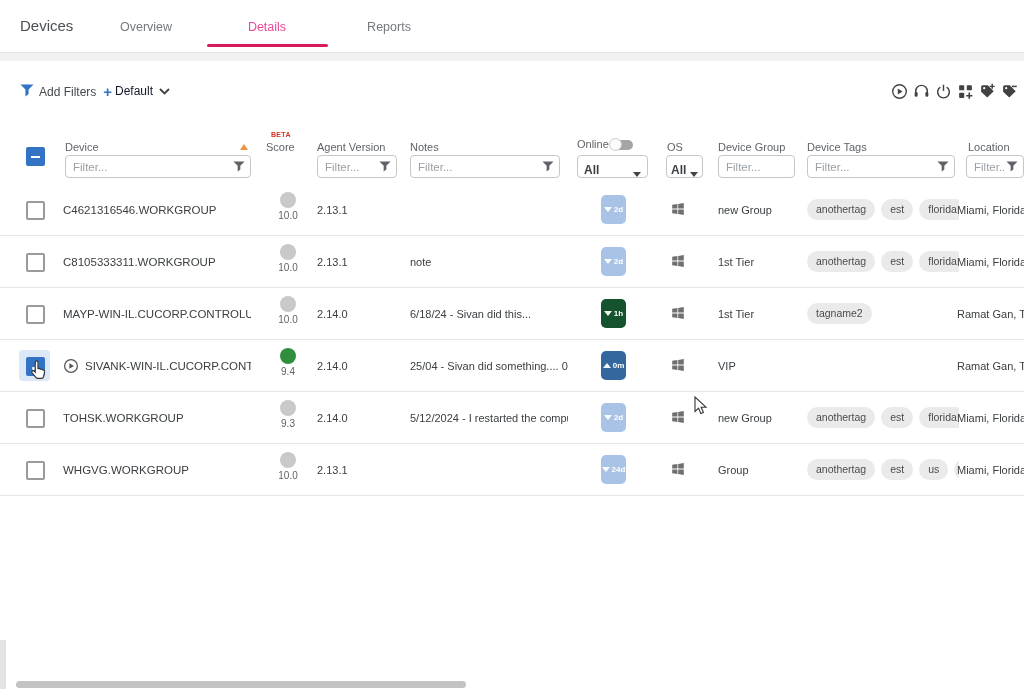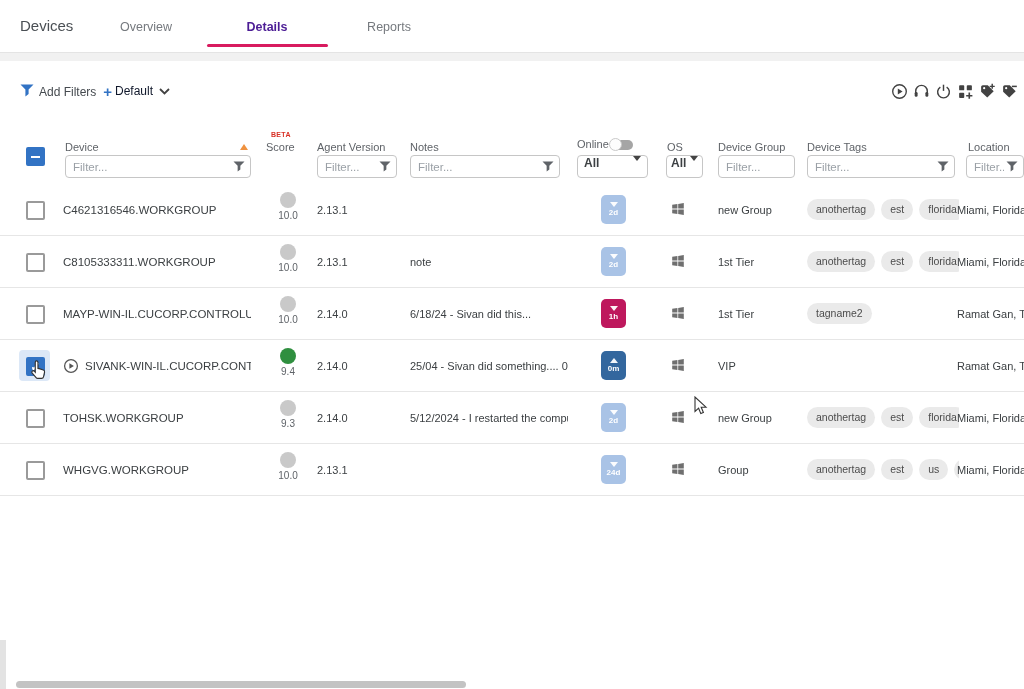--- a/index.html
+++ b/index.html
@@ -4,21 +4,21 @@
 <style>
   html,body{margin:0;padding:0;overflow:hidden;}
   body{width:1024px;height:689px;position:relative;background:#fff;
        font-family:"Liberation Sans",sans-serif;color:#3c4043;}
   
   .tabbar{position:absolute;left:0;top:0;width:1024px;height:52px;background:#fff;
           border-bottom:1px solid #e4e4e4;}
   .page-title{position:absolute;left:20px;top:17px;font-size:15px;color:#4a4f54;}
   .tab{position:absolute;top:20px;width:110px;text-align:center;font-size:12.5px;
        color:#75797e;cursor:pointer;}
-  .tab.active{color:#4c1d95;font-weight:bold;}
+  .tab.active{color:#ec4899;font-weight:normal;}
   .tab-underline{position:absolute;left:207px;top:44px;width:121px;height:3px;
        background:#d81b5f;border-radius:2px;}
   .band{position:absolute;left:0;top:53px;width:1024px;height:8px;background:#f1f1f1;}
   
   .addfilters{position:absolute;left:20px;top:83px;display:flex;align-items:center;gap:5px;
        font-size:12px;color:#454a4f;cursor:pointer;}
   .addfilters .plus{color:#3273c4;font-weight:bold;font-size:15px;margin-left:2px;}
   .preset{position:absolute;left:115px;top:84px;display:flex;align-items:center;gap:6px;
        font-size:12px;color:#0f172a;cursor:pointer;}
   .actions{position:absolute;left:891px;top:83px;display:flex;gap:5px;}
@@ -28,21 +28,21 @@
   .hlabel{position:absolute;font-size:11px;color:#5f6368;font-weight:400;white-space:nowrap;}
   .beta{position:absolute;font-size:7px;font-weight:bold;color:#d93025;letter-spacing:.3px;}
   .sort-asc{position:absolute;width:0;height:0;border-left:4px solid transparent;
        border-right:4px solid transparent;border-bottom:6px solid #ef9240;}
   .finput{position:absolute;height:23px;border:1px solid #c6c6c6;border-radius:4px;background:#fff;
        display:flex;align-items:center;padding:0 5px;box-sizing:border-box;}
   .finput input{border:none;outline:none;flex:1;min-width:0;font-size:11.5px;
        font-family:"Liberation Sans",sans-serif;color:#3c4043;background:transparent;}
   .finput input::placeholder{color:#9aa0a6;}
   .fselect{position:absolute;height:23px;border:1px solid #c6c6c6;border-radius:4px;background:#fff;
-       display:flex;align-items:flex-start;justify-content:space-between;padding:0 6px;
+       display:flex;align-items:flex-end;justify-content:space-between;padding:0 6px;
        box-sizing:border-box;font-size:12px;font-weight:bold;color:#3c4043;cursor:pointer;}
   .caret{width:0;height:0;border-left:4px solid transparent;border-right:4px solid transparent;
        border-top:5px solid #444;}
   .toggle{position:absolute;width:22px;height:10px;border-radius:5px;background:#a5a5a5;cursor:pointer;}
   .toggle .knob{position:absolute;left:-2px;top:-2px;width:13px;height:13px;border-radius:50%;
        background:#fdfdfd;border:1px solid #c9c9c9;box-sizing:border-box;}
   
   .cb{position:absolute;width:15px;height:15px;border:2px solid #9a9a9a;border-radius:2px;
       background:#fff;cursor:pointer;box-sizing:content-box;}
   .cb-indet{background:#3273c4;border-color:#3273c4;}
@@ -60,21 +60,21 @@
       font-size:11px;color:#3c4043;white-space:nowrap;overflow:hidden;}
   .c-device{left:63px;width:188px;}
   .dev-name{font-size:11.5px;overflow:hidden;}
   .play{flex:none;margin-right:6px;width:16px;height:16px;cursor:pointer;}
   .c-score{position:absolute;left:266px;top:0;width:44px;height:51px;text-align:center;}
   .dot{display:block;width:16px;height:16px;border-radius:50%;margin:8px auto 2px;}
   .sval{display:block;font-size:10px;color:#5f6368;}
   .c-agent{left:317px;width:84px;}
   .c-notes{left:410px;width:158px;}
   .badge{position:absolute;left:601px;top:11px;width:25px;height:29px;border-radius:5px;
-      display:flex;flex-direction:column;align-items:center;justify-content:center;gap:2px;}
+      display:flex;flex-direction:row;align-items:center;justify-content:center;gap:2px;}
   .tri{width:0;height:0;}
   .tri.down{border-left:4px solid transparent;border-right:4px solid transparent;
       border-top:5px solid rgba(255,255,255,.95);}
   .tri.up{border-left:4px solid transparent;border-right:4px solid transparent;
       border-bottom:5px solid rgba(255,255,255,.95);}
   .btime{font-size:8px;font-weight:bold;color:#fff;line-height:1;}
   .c-os{left:671px;width:20px;}
   .c-group{left:718px;width:84px;}
   .c-tags{left:807px;width:152px;}
   .pill{display:inline-block;padding:5px 9px;margin-right:6px;border-radius:12px;
@@ -296,21 +296,21 @@
     <span class="cell c-device">
 
       <span class="dev-name">MAYP-WIN-IL.CUCORP.CONTROLUP.COM</span>
     </span>
     <span class="c-score">
       <span class="dot" style="background: rgb(201, 201, 201);"></span>
       <span class="sval">10.0</span>
     </span>
     <span class="cell c-agent">2.14.0</span>
     <span class="cell c-notes">6/18/24 - Sivan did this...</span>
-    <span class="badge" style="background: #be185d;">
+    <span class="badge" style="background: #14532d;">
       <span class="tri down"></span>
       <span class="btime">1h</span>
     </span>
     <span class="cell c-os">
       <span>
         <svg width="14" height="14" viewBox="0 0 14 14" fill="#6f6f6f">
             <path d="M1.2 2.7 L6.4 2 V6.6 H1.2 Z"></path>
             <path d="M7.2 1.9 L12.8 1.1 V6.6 H7.2 Z"></path>
             <path d="M1.2 7.4 H6.4 V12 L1.2 11.3 Z"></path>
             <path d="M7.2 7.4 H12.8 V12.9 L7.2 12.1 Z"></path>

